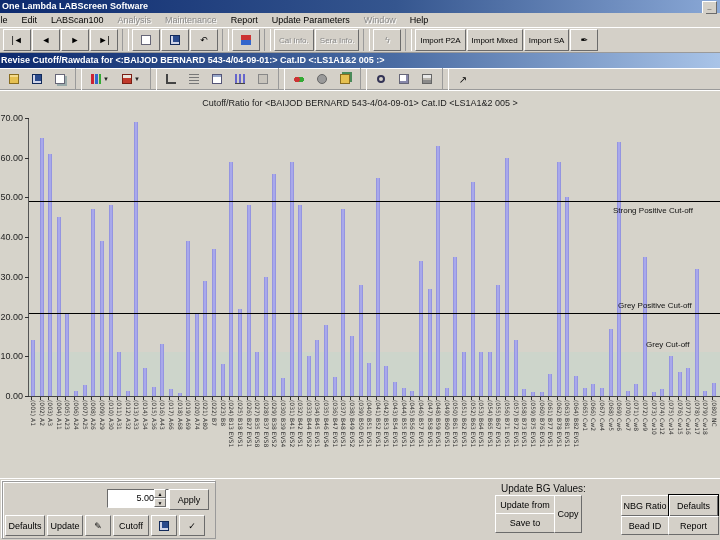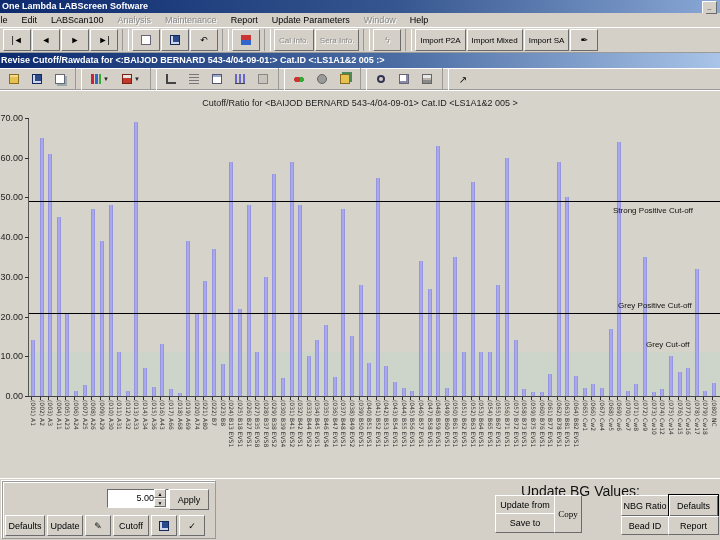--- a/index.html
+++ b/index.html
@@ -87,21 +87,21 @@
               font-size:9px;text-align:right;line-height:17px;padding-right:14px;box-sizing:content-box;}
   .spinbtns{position:absolute;left:151px;top:7px;width:12px;height:19px;}
   .spinbtn{position:absolute;left:0;width:12px;height:9px;background:#d4d0c8;
            border-top:1px solid #fff;border-left:1px solid #fff;border-right:1px solid #6b6b6b;border-bottom:1px solid #6b6b6b;
            font-size:5px;line-height:8px;text-align:center;box-sizing:border-box;}
   .btn{position:absolute;background:#d4d0c8;
        border-top:1px solid #fff;border-left:1px solid #fff;border-right:1px solid #6b6b6b;border-bottom:1px solid #6b6b6b;
        font-size:9px;display:flex;align-items:center;justify-content:center;}
   .btn.default{border:1px solid #000;box-shadow:inset 1px 1px 0 #fff, inset -1px -1px 0 #6b6b6b;}
   #status-text{position:absolute;left:228px;top:6px;font-size:9px;color:#222;white-space:pre;}
-  .caption{position:absolute;font-size:14px;color:#111;margin-left:20px;}
+  .caption{position:absolute;font-size:10px;color:#111;}
 </style>
 </head>
 <body>
 
 <div id="screen">
   <div id="titlebar">
     <span class="ttext">One Lambda LABScreen Software</span>
     <span class="winbtn" style="right:3px;">_</span>
   </div>
   <div id="menubar"><span class="menu-item">File</span><span class="menu-item">Edit</span><span class="menu-item">LABScan100</span><span class="menu-item disabled">Analysis</span><span class="menu-item disabled">Maintenance</span><span class="menu-item">Report</span><span class="menu-item">Update Parameters</span><span class="menu-item disabled">Window</span><span class="menu-item">Help</span></div>
@@ -520,21 +520,21 @@
           </div>
           <div class="btn" style="left: 176px; top: 33px; width: 24px; height: 19px;">
             <span>✓</span>
           </div>
         </div>
     </div>
 
     <div class="caption" style="left:501px;top:4px;">Update BG Values:</div>
     <div class="btn" style="left:495px;top:16px;width:58px;height:18px;">Update from</div>
     <div class="btn" style="left:495px;top:34px;width:58px;height:18px;">Save to</div>
-    <div class="btn" style="left:554px;top:16px;width:26px;height:36px;font-family:Liberation Serif, serif;">Copy</div>
+    <div class="btn" style="left:554px;top:16px;width:26px;height:36px;">Copy</div>
 
     <div class="caption" style="left:645px;top:20px;">Sort Data By:</div>
     <div class="btn" style="left:621px;top:16px;width:46px;height:19px;">NBG Ratio</div>
     <div class="btn default" style="left:668px;top:15px;width:49px;height:21px;">Defaults</div>
     <div class="btn" style="left:621px;top:37px;width:46px;height:17px;">Bead ID</div>
     <div class="btn" style="left:668px;top:37px;width:49px;height:17px;">Report</div>
   </div>
 </div>
 
 </body></html>

